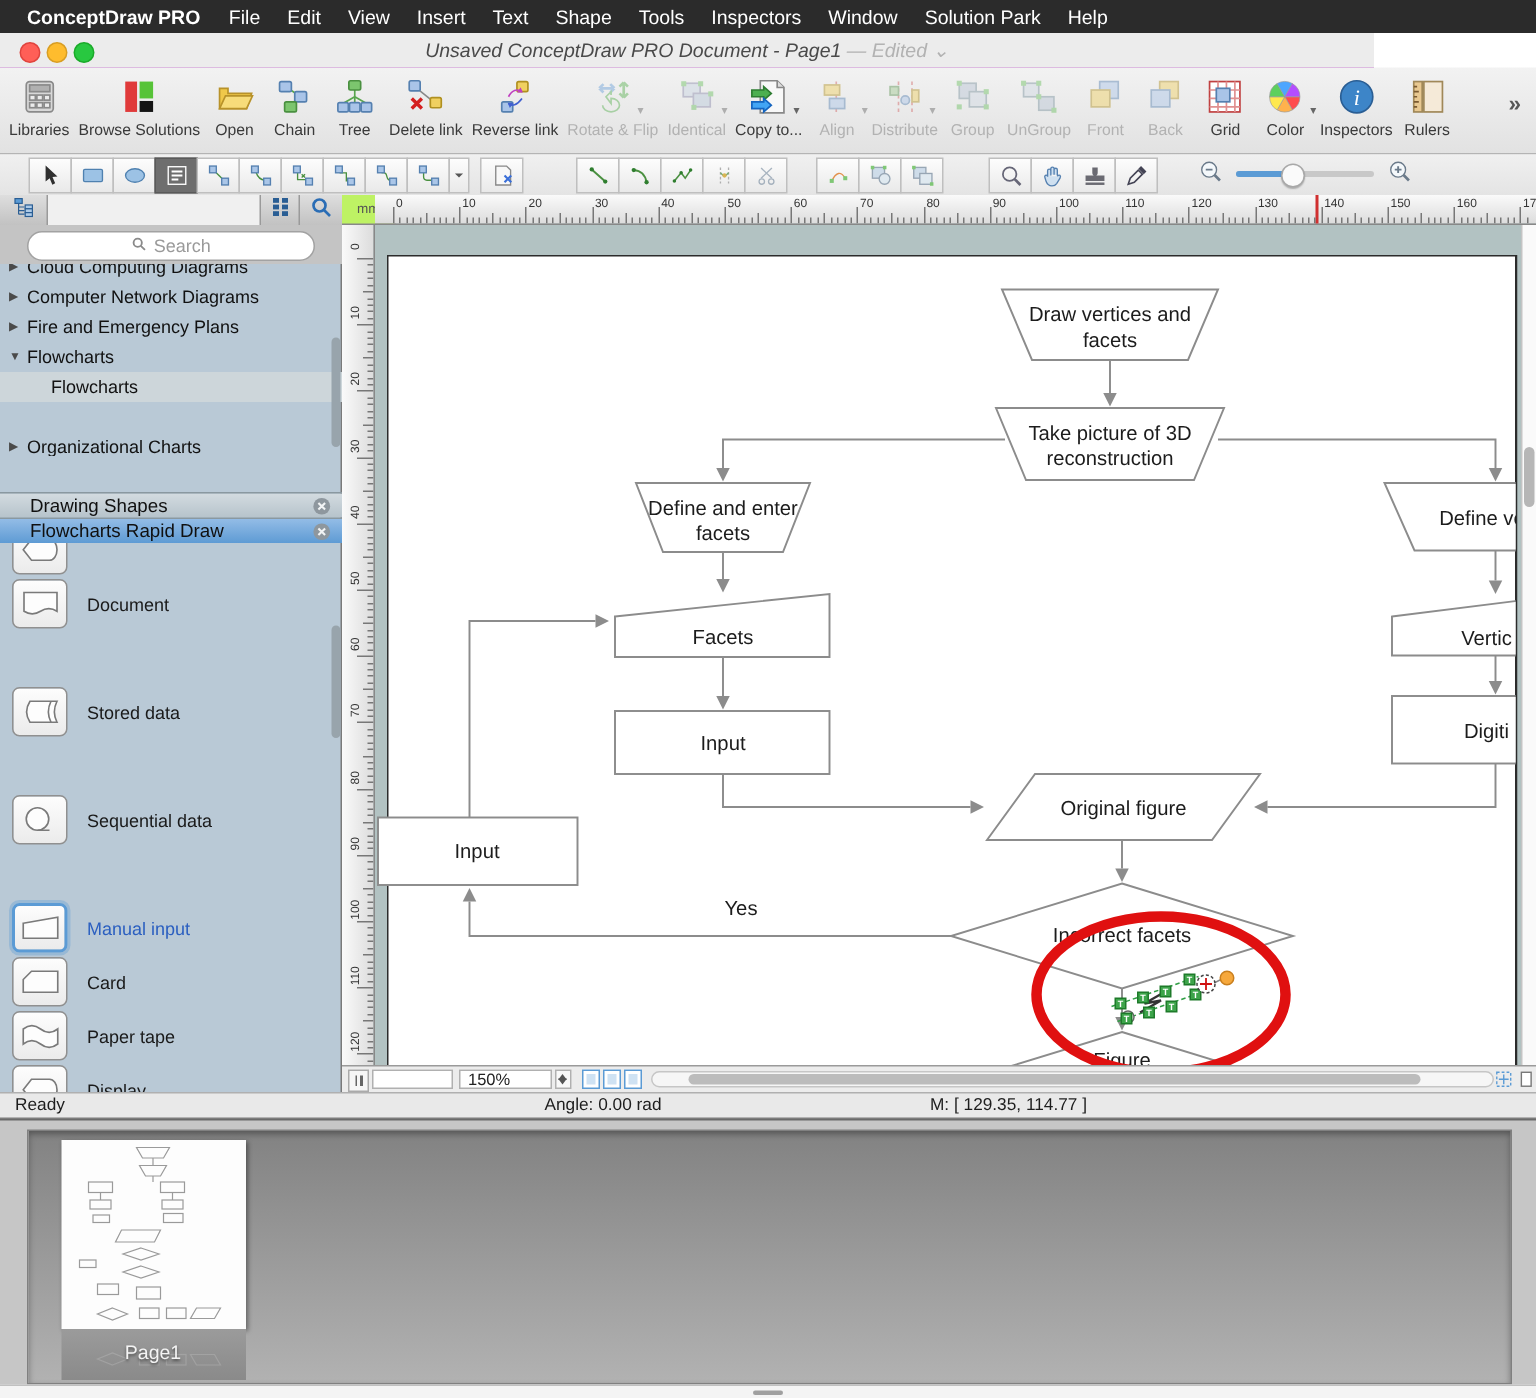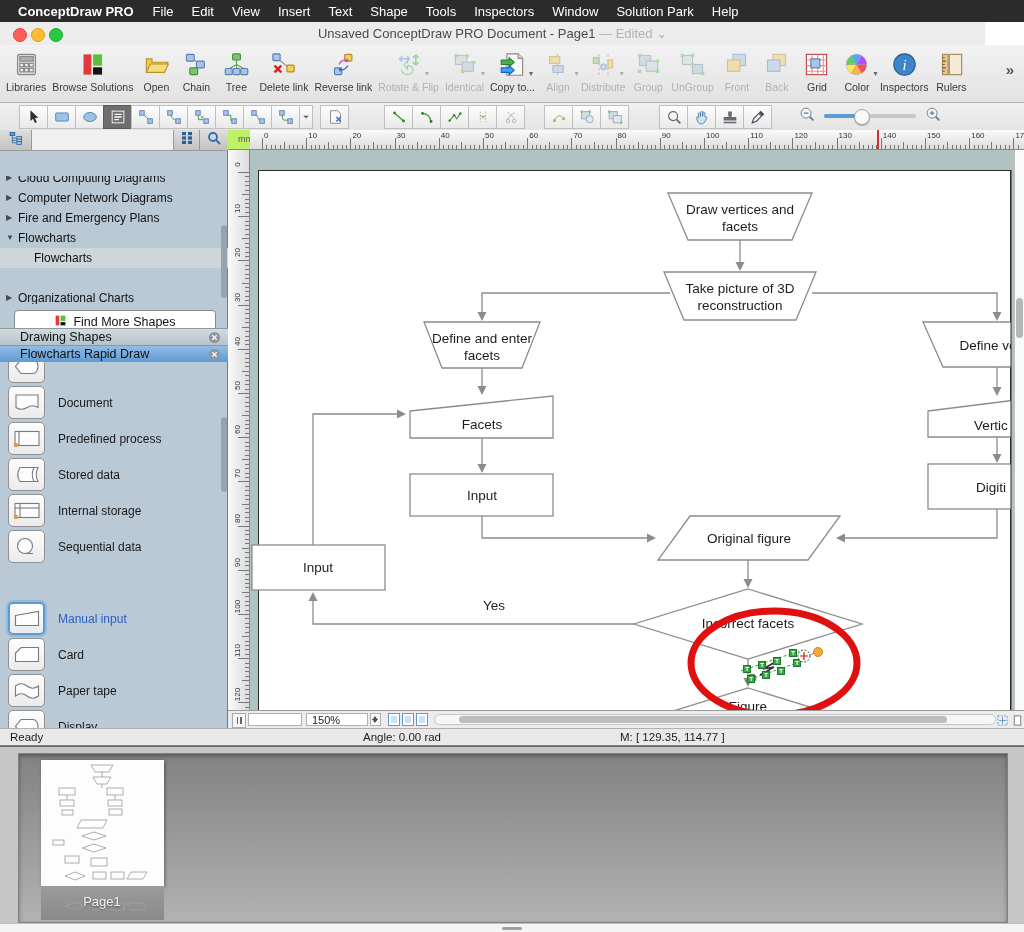--- a/index.html
+++ b/index.html
@@ -6,22 +6,22 @@
   body{width:1024px;height:932px;position:relative;overflow:hidden;
        font-family:"Liberation Sans",sans-serif;background:#fff;
        -webkit-font-smoothing:antialiased;}
   .abs{position:absolute;}
   
   #menu-bar{left:0;top:0;width:1024px;height:22px;background:#2b2b2b;color:#fff;
             display:flex;align-items:center;font-size:13px;}
   #menu-bar .app{font-weight:bold;padding:0 10px 0 18px;}
   .menu-item{padding:0 9px;cursor:default;}
   
-  #title-bar{left:0;top:22px;width:985px;height:23px;background:#ececec;
-             border-bottom:7px solid #a21caf;}
+  #title-bar{left:0;top:22px;width:916px;height:23px;background:#ececec;
+             border-bottom:7px solid #a21caf;font-style:italic;}
   .tl{position:absolute;top:6px;width:12px;height:12px;border-radius:50%;}
   .tl.red{left:13px;background:#ff5f57;border:1px solid #e0443e;}
   .tl.yellow{left:31px;background:#febc2e;border:1px solid #d89e24;}
   .tl.green{left:49px;background:#28c840;border:1px solid #1aab29;}
   #title-text{position:absolute;left:0;right:0;top:0;height:23px;line-height:23px;
               text-align:center;font-size:13px;color:#4a4a4a;}
   #title-text .dim{color:#b2b2b2;}
   
   #main-toolbar{left:0;top:45px;width:1024px;height:58px;background:linear-gradient(#f2f2f2,#e2e2e2);
                 border-bottom:1px solid #b4b4b4;display:flex;align-items:flex-start;padding-top:4px;box-sizing:border-box;}
@@ -625,20 +625,29 @@
             </g>
           </svg></span>
       </div>
     <div class="sb-hbtn" style="width:28px;border-right:none">
         <span><svg viewBox="0 0 16 16" width="15" height="15">
             <circle cx="7" cy="7" r="4" fill="none" stroke="#2a6db5" stroke-width="1.8"></circle>
             <path d="M10 10 L14 14" stroke="#2a6db5" stroke-width="1.8"></path>
           </svg></span>
       </div>
   </div>
+  <div id="sb-search-strip">
+    <div id="sb-search-field">
+      <span><svg viewBox="0 0 16 16" width="11" height="11">
+            <circle cx="7" cy="7" r="4" fill="none" stroke="#8a8a8a" stroke-width="1.8"></circle>
+            <path d="M10 10 L14 14" stroke="#8a8a8a" stroke-width="1.8"></path>
+          </svg></span>
+      <span>Search</span>
+    </div>
+  </div>
   <div id="sb-libs">
       <div class="lib-row" style="top: -8px;">
         <span class="lib-tri">▶</span>
         <span class="lib-label">Cloud Computing Diagrams</span>
       </div>
       <div class="lib-row" style="top: 12px;">
         <span class="lib-tri">▶</span>
         <span class="lib-label">Computer Network Diagrams</span>
       </div>
       <div class="lib-row" style="top: 32px;">
@@ -650,28 +659,20 @@
         <span class="lib-label">Flowcharts</span>
       </div>
       <div class="lib-row selected indent" style="top: 72px;">
         <span class="lib-label">Flowcharts</span>
       </div>
       <div class="lib-row" style="top: 112px;">
         <span class="lib-tri">▶</span>
         <span class="lib-label">Organizational Charts</span>
       </div>
     </div>
-  <div id="find-more-btn">
-    <span><svg viewBox="0 0 16 16" width="13" height="13">
-          <rect x="2" y="2" width="4.5" height="12" fill="#e03a3a"></rect>
-          <rect x="8" y="2" width="6" height="6.5" fill="#57c338"></rect>
-          <rect x="8" y="10" width="6" height="4" fill="#141414"></rect>
-        </svg></span>
-    <span>Find More Shapes</span>
-  </div>
   <div id="section-drawing" class="sb-section">
     <span class="sec-label">Drawing Shapes</span>
     <span class="close-ic"><svg viewBox="0 0 14 14" width="13" height="13">
           <circle cx="7" cy="7" r="6" fill="#8e979e"></circle>
           <path d="M4.6 4.6 L9.4 9.4 M9.4 4.6 L4.6 9.4" stroke="#f2f4f5" stroke-width="1.5"></path>
         </svg></span>
   </div>
   <div id="section-rapid" class="sb-section">
     <span class="sec-label">Flowcharts Rapid Draw</span>
     <span class="close-ic"><svg viewBox="0 0 14 14" width="13" height="13">
@@ -692,55 +693,30 @@
       <div class="shape-row" style="top: 23px;">
         <div class="shape-ic">
           <svg viewBox="0 0 30 24" width="30" height="24">
             <g fill="#fdfdfd" stroke="#7a7a7a" stroke-width="1.1">
               <path d="M4 4 h22 v12.5 q-5.5 -3.5 -11 0 q-5.5 3.5 -11 0 z"></path>
             </g>
           </svg>
         </div>
         <span class="shape-label">Document</span>
       </div>
-      <div class="shape-row" style="top: 59px;">
-        <div class="shape-ic">
-          <svg viewBox="0 0 30 24" width="30" height="24">
-            <g fill="#fdfdfd" stroke="#7a7a7a" stroke-width="1.1">
-              <rect x="3" y="4.5" width="24" height="14"></rect>
-              <line x1="7" y1="4.5" x2="7" y2="18.5"></line>
-              <circle cx="4" cy="18" r="1.7" fill="#f2a33c" stroke="#c97f1e" stroke-width="0.8"></circle>
-            </g>
-          </svg>
-        </div>
-        <span class="shape-label">Predefined process</span>
-      </div>
       <div class="shape-row" style="top: 95px;">
         <div class="shape-ic">
           <svg viewBox="0 0 30 24" width="30" height="24">
             <g fill="#fdfdfd" stroke="#7a7a7a" stroke-width="1.1">
               <path d="M8 4.5 H26 Q22.5 11.5 26 18.5 H8 Q3.5 11.5 8 4.5 Z"></path>
               <path d="M22 4.5 Q18.5 11.5 22 18.5" fill="none"></path>
             </g>
           </svg>
         </div>
         <span class="shape-label">Stored data</span>
-      </div>
-      <div class="shape-row" style="top: 131px;">
-        <div class="shape-ic">
-          <svg viewBox="0 0 30 24" width="30" height="24">
-            <g fill="#fdfdfd" stroke="#7a7a7a" stroke-width="1.1">
-              <rect x="3" y="4.5" width="24" height="14"></rect>
-              <line x1="8" y1="4.5" x2="8" y2="18.5"></line>
-              <line x1="3" y1="9" x2="27" y2="9"></line>
-              <circle cx="4" cy="18" r="1.7" fill="#f2a33c" stroke="#c97f1e" stroke-width="0.8"></circle>
-            </g>
-          </svg>
-        </div>
-        <span class="shape-label">Internal storage</span>
       </div>
       <div class="shape-row" style="top: 167px;">
         <div class="shape-ic">
           <svg viewBox="0 0 30 24" width="30" height="24">
             <g fill="#fdfdfd" stroke="#7a7a7a" stroke-width="1.1">
               <circle cx="13" cy="11" r="7.5"></circle>
               <line x1="13" y1="18.5" x2="21" y2="18.5"></line>
             </g>
           </svg>
         </div>

